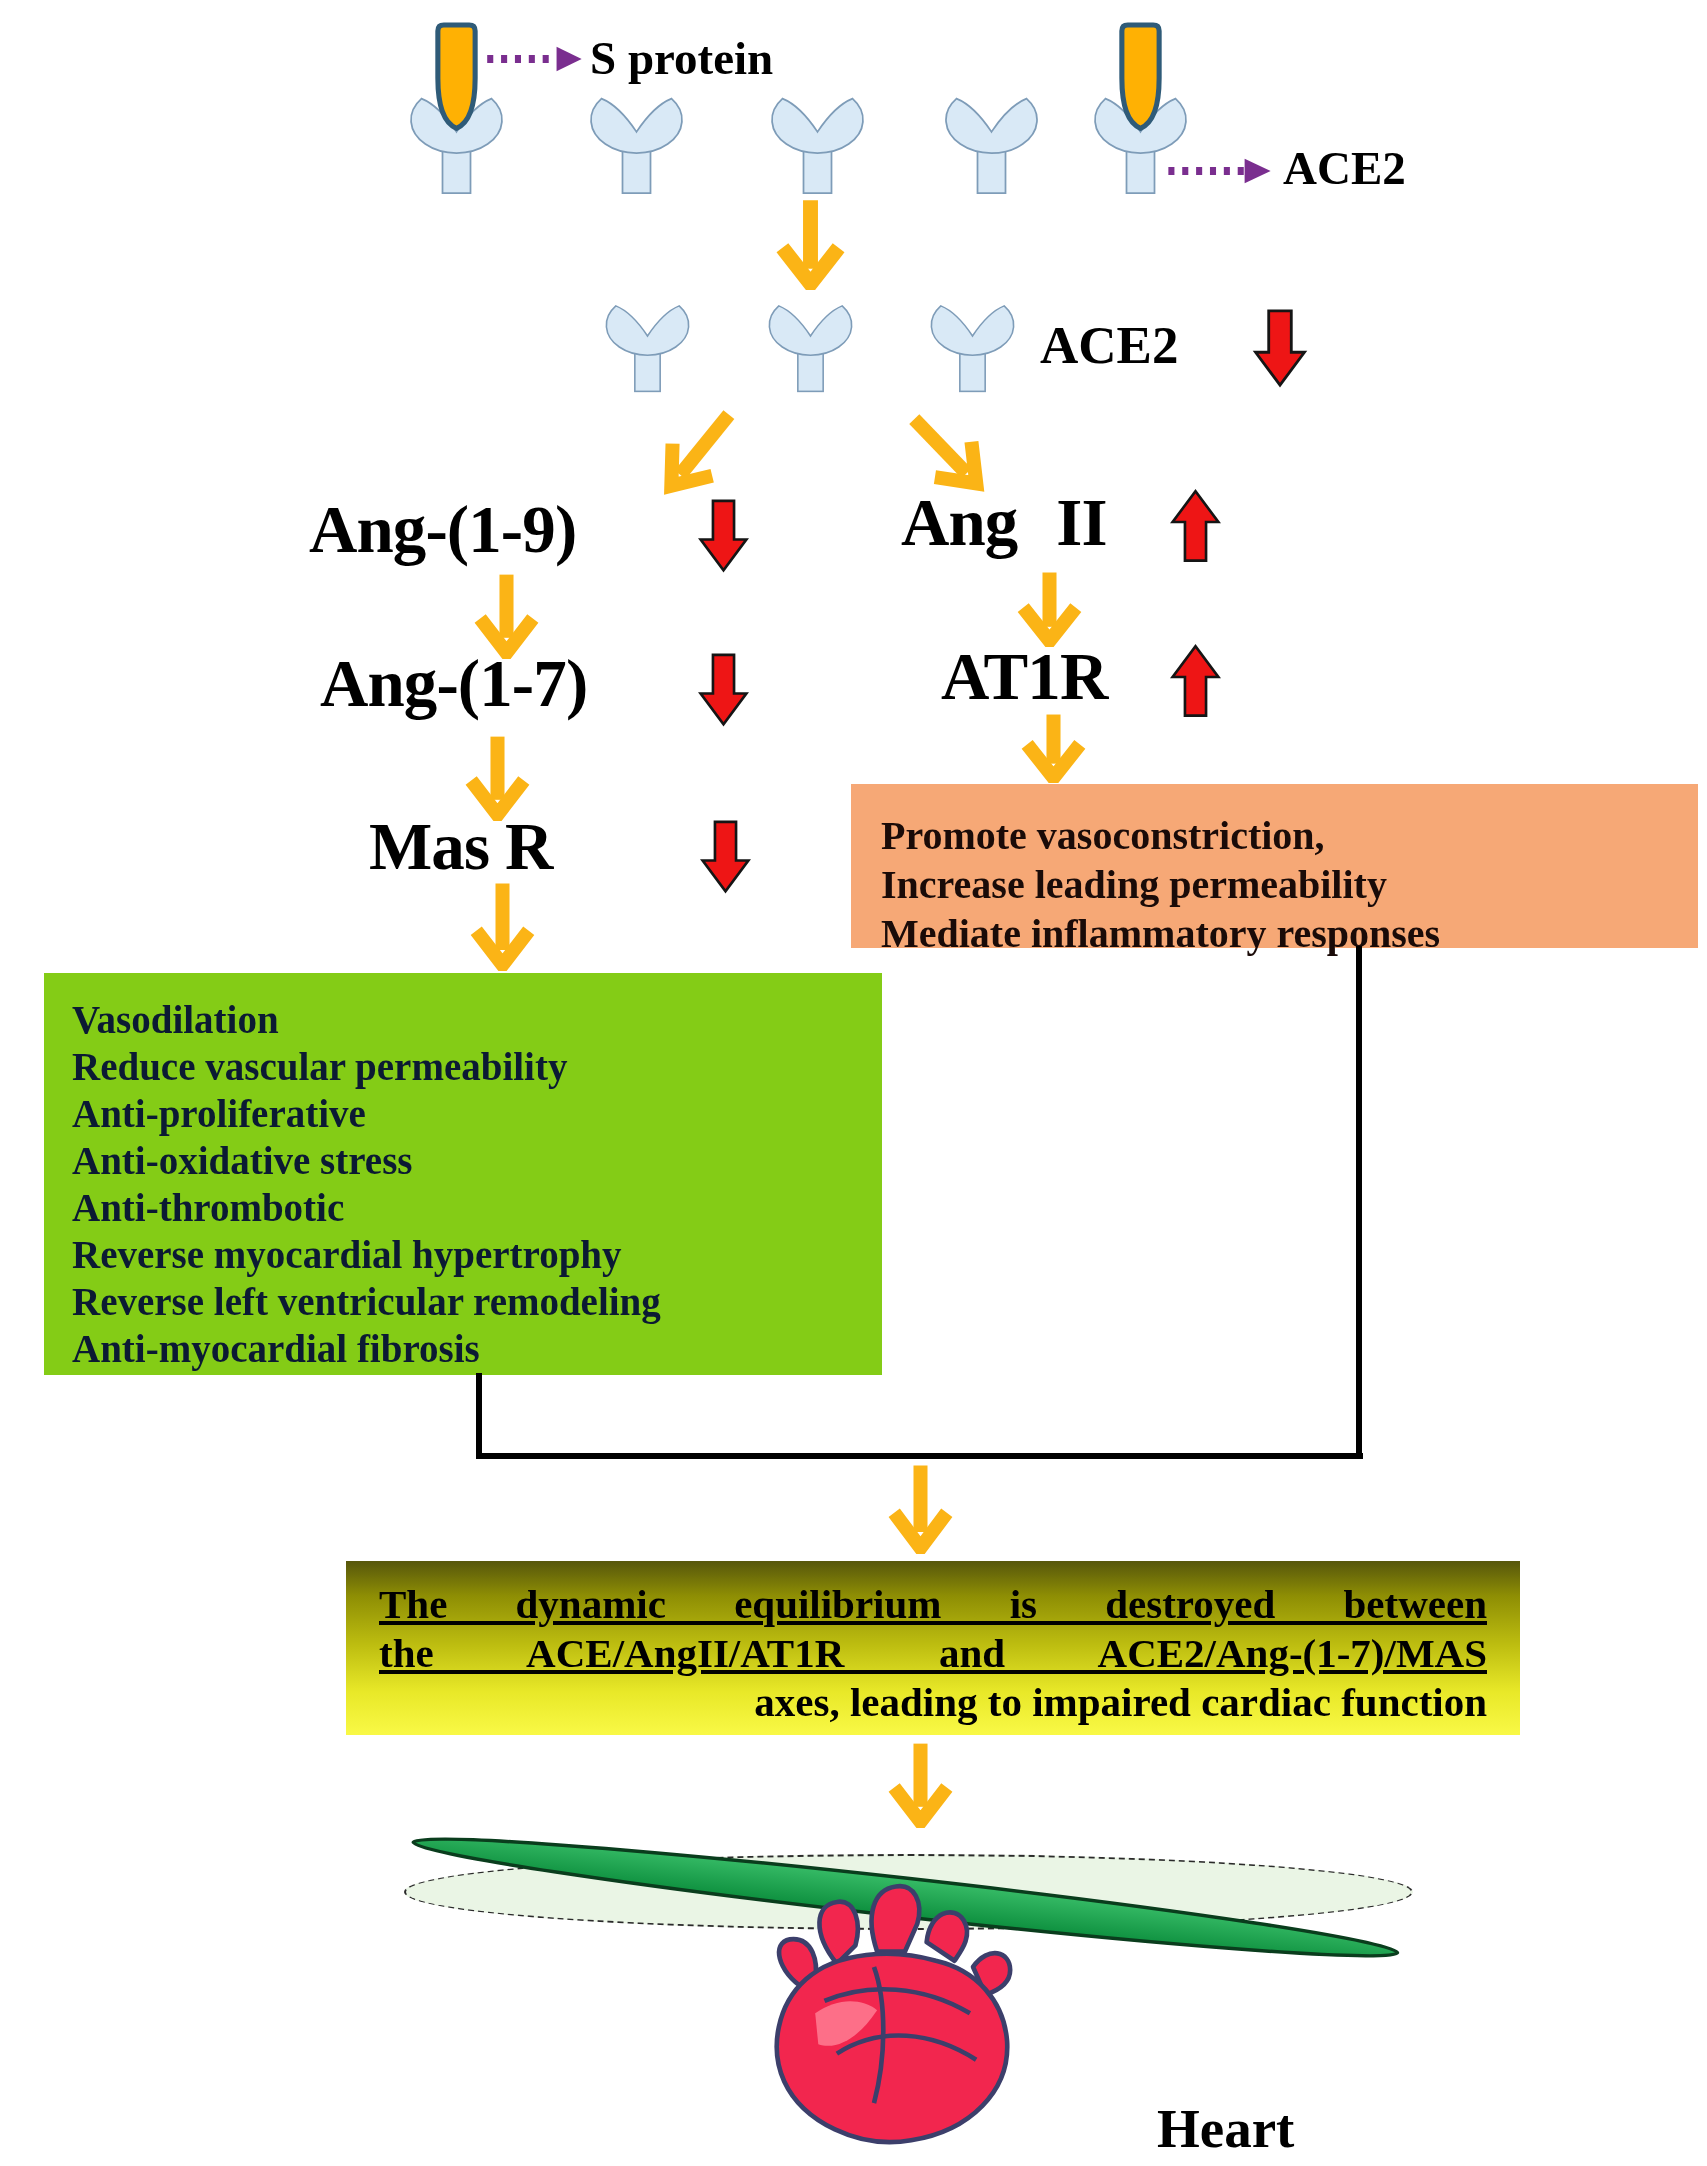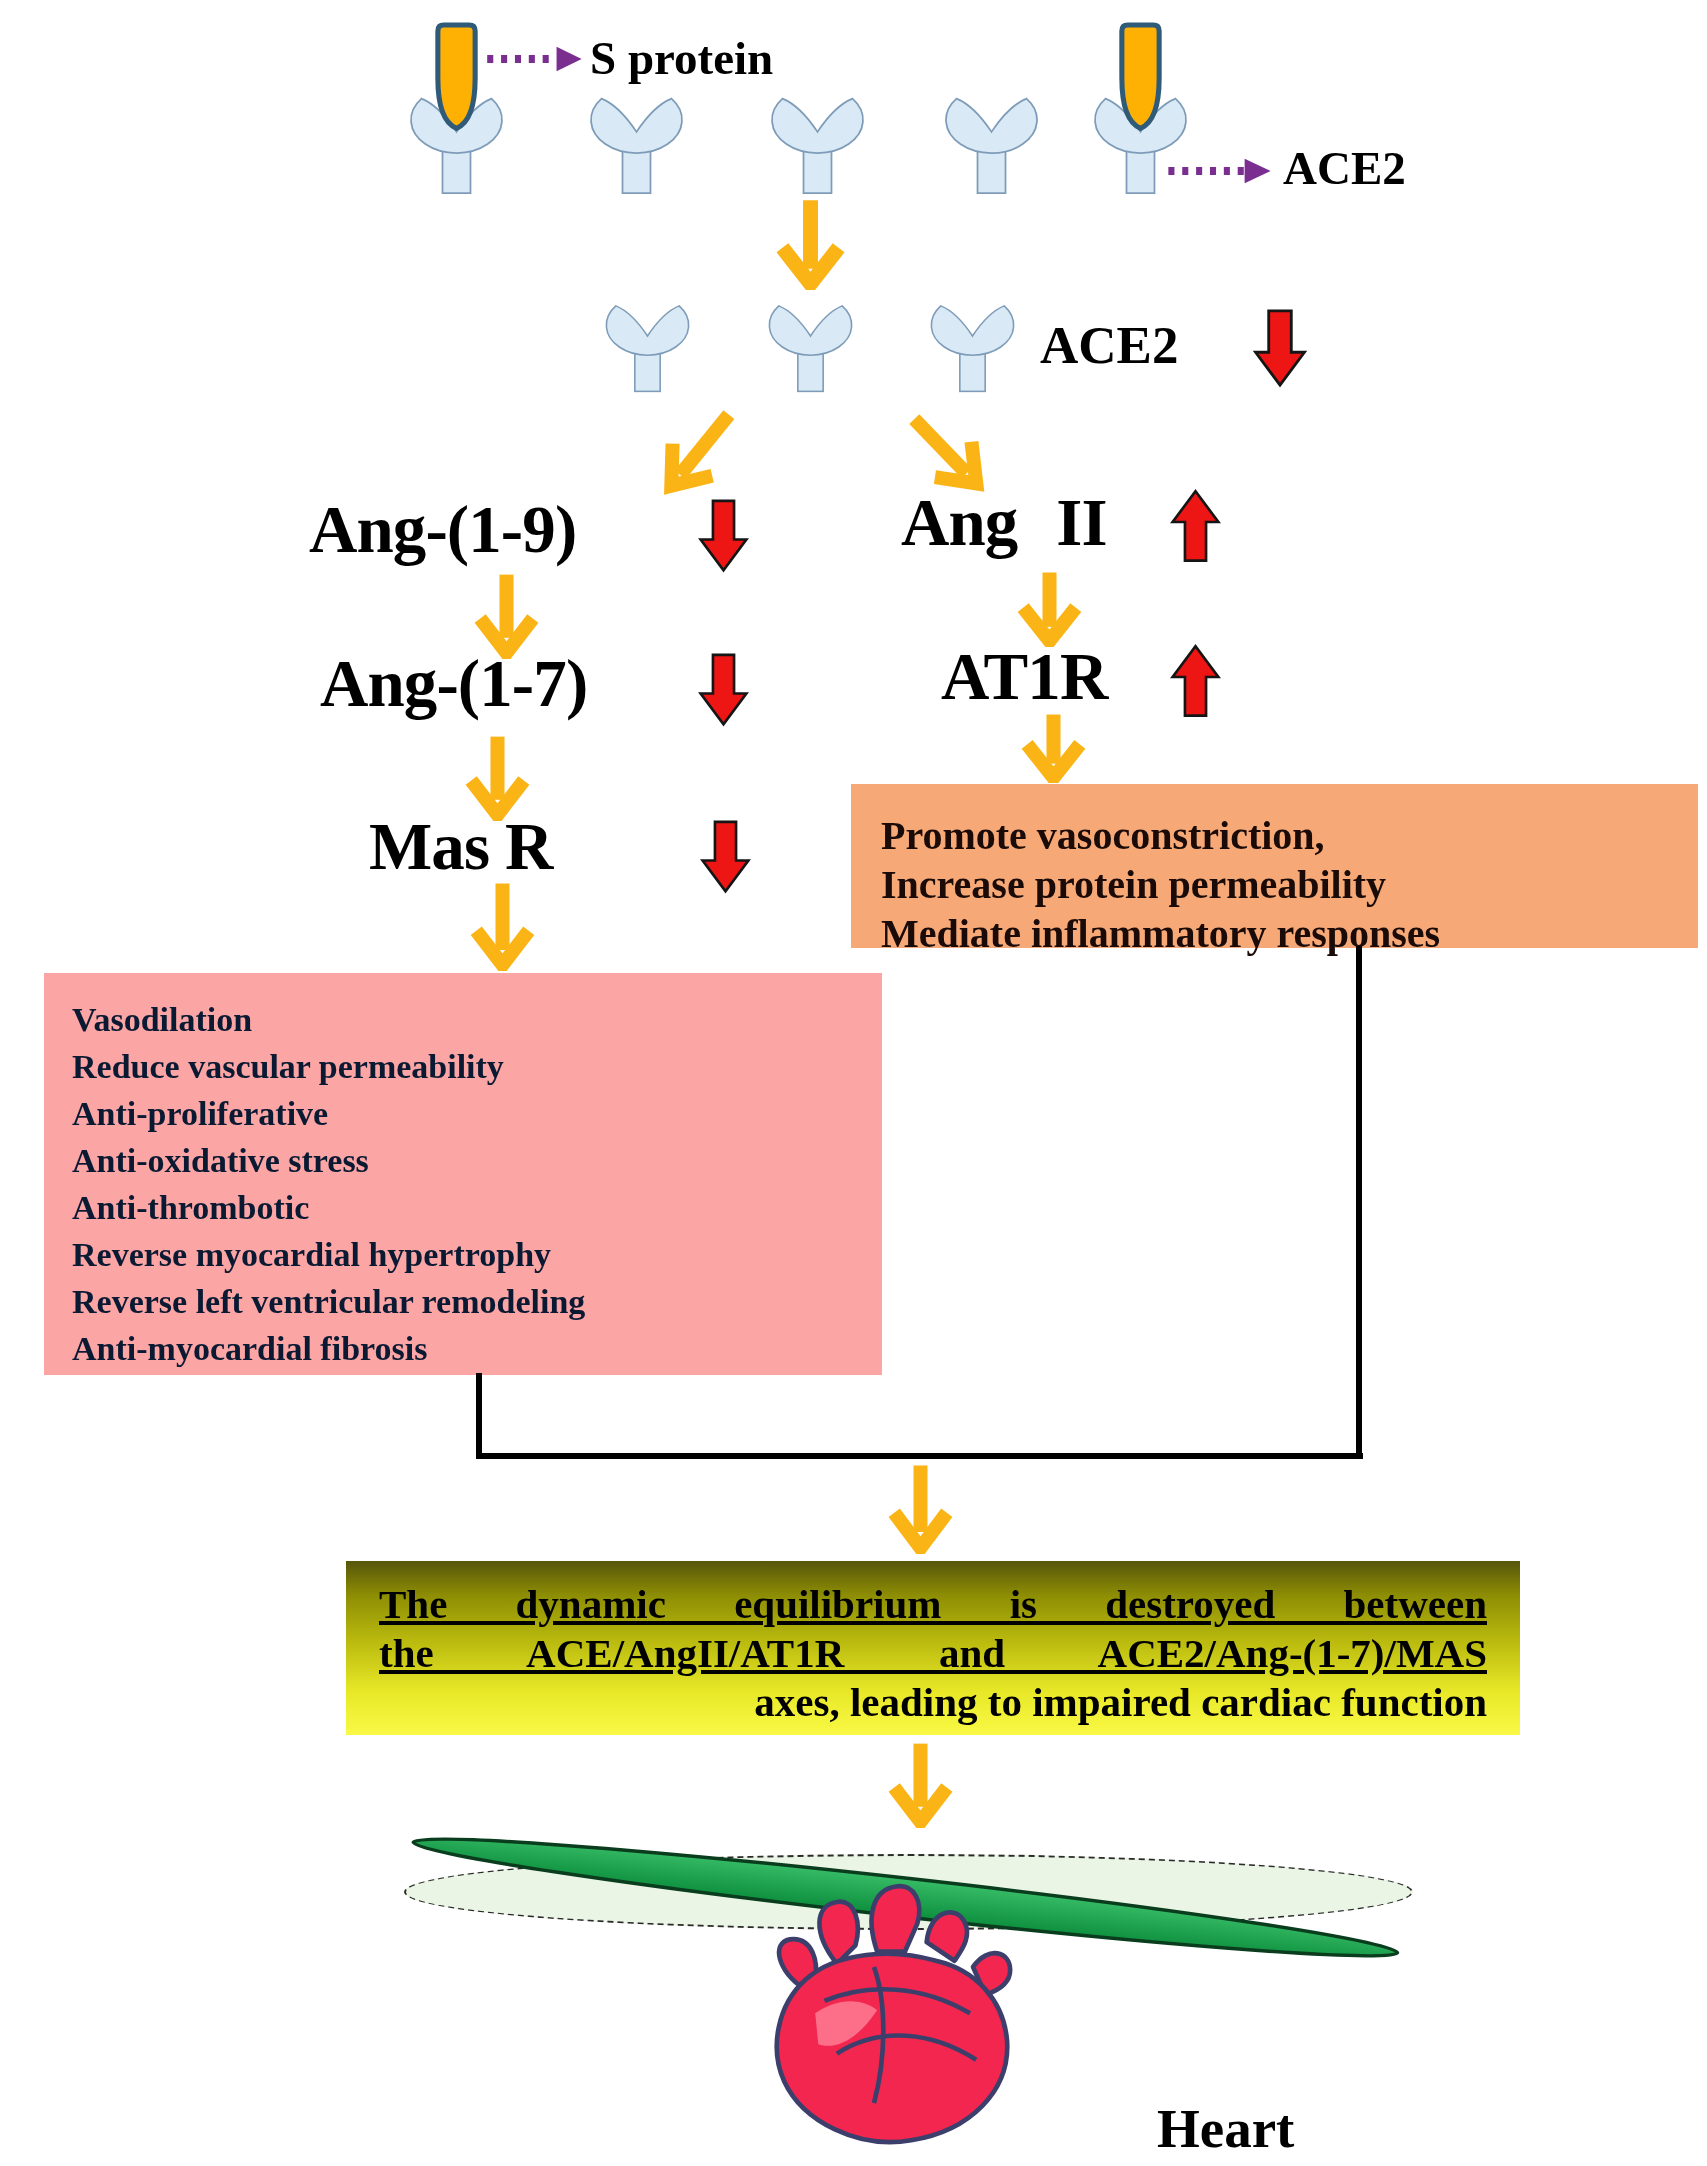--- a/index.html
+++ b/index.html
@@ -9,22 +9,22 @@
        font-family:"Liberation Serif","DejaVu Serif",serif;line-height:1.12;}
   .lbl-top{font-size:47px;}
   .lbl-mid{font-size:53px;}
   .lbl-node{font-size:67px;letter-spacing:-0.9px;}
   .ang2gap{word-spacing:23px;}
   .panel{position:absolute;font-weight:bold;
          font-family:"Liberation Serif","DejaVu Serif",serif;}
   .panel-orange{left:851px;top:784px;width:847px;height:164px;background:#F6A876;
                 color:#1a0b08;font-size:40px;padding:27px 0 0 30px;box-sizing:border-box;}
   .panel-orange .pline{line-height:49px;}
-  .panel-blue{left:44px;top:973px;width:838px;height:402px;background:#fca5a5;
-              color:#0b1a33;font-size:34px;padding:23px 0 0 28px;box-sizing:border-box;}
+  .panel-blue{left:44px;top:973px;width:838px;height:402px;background:#84cc16;
+              color:#0b1a33;font-size:39px;padding:23px 0 0 28px;box-sizing:border-box;}
   .panel-blue .pline{line-height:47px;}
   .panel-yellow{left:346px;top:1561px;width:1174px;height:174px;
                 background:linear-gradient(180deg,#56560c 0%,#8e8e04 20%,#bdbd10 48%,#e8e828 75%,#f9f946 100%);
                 color:#000;font-size:41px;padding:19.3px 33px 0 33px;box-sizing:border-box;}
   .panel-yellow .pline{line-height:49px;text-align:right;}
   .just{text-align:justify;text-align-last:justify;text-decoration:underline;}
   .blkline{position:absolute;background:#000;}
   .beam-ghost{position:absolute;left:404px;top:1854px;width:1005px;height:72px;
               border:2.6px dashed #2a2a2a;border-radius:50%;background:#EAF5E5;z-index:2;}
   .svgabs{position:absolute;}
@@ -169,21 +169,21 @@
       <use href="#redup"></use>
     </svg>
 
   <svg class="svgabs" style="left:1014px;top:711px" width="79" height="72" viewBox="0 0 90 82">
     <line x1="45" y1="4" x2="45" y2="60" stroke="#FBB416" stroke-width="16"></line>
     <polyline points="15,38 45,76 75,38" fill="none" stroke="#FBB416" stroke-width="16"></polyline>
   </svg>
 
   <div class="panel panel-orange">
     <div class="pline">Promote vasoconstriction,</div>
-    <div class="pline">Increase protein permeability</div>
+    <div class="pline">Increase leading permeability</div>
     <div class="pline">Mediate inflammatory responses</div>
   </div>
 
   <div class="panel panel-blue">
     <div class="pline">Vasodilation</div>
     <div class="pline">Reduce vascular permeability</div>
     <div class="pline">Anti-proliferative</div>
     <div class="pline">Anti-oxidative stress</div>
     <div class="pline">Anti-thrombotic</div>
     <div class="pline">Reverse myocardial hypertrophy</div>

